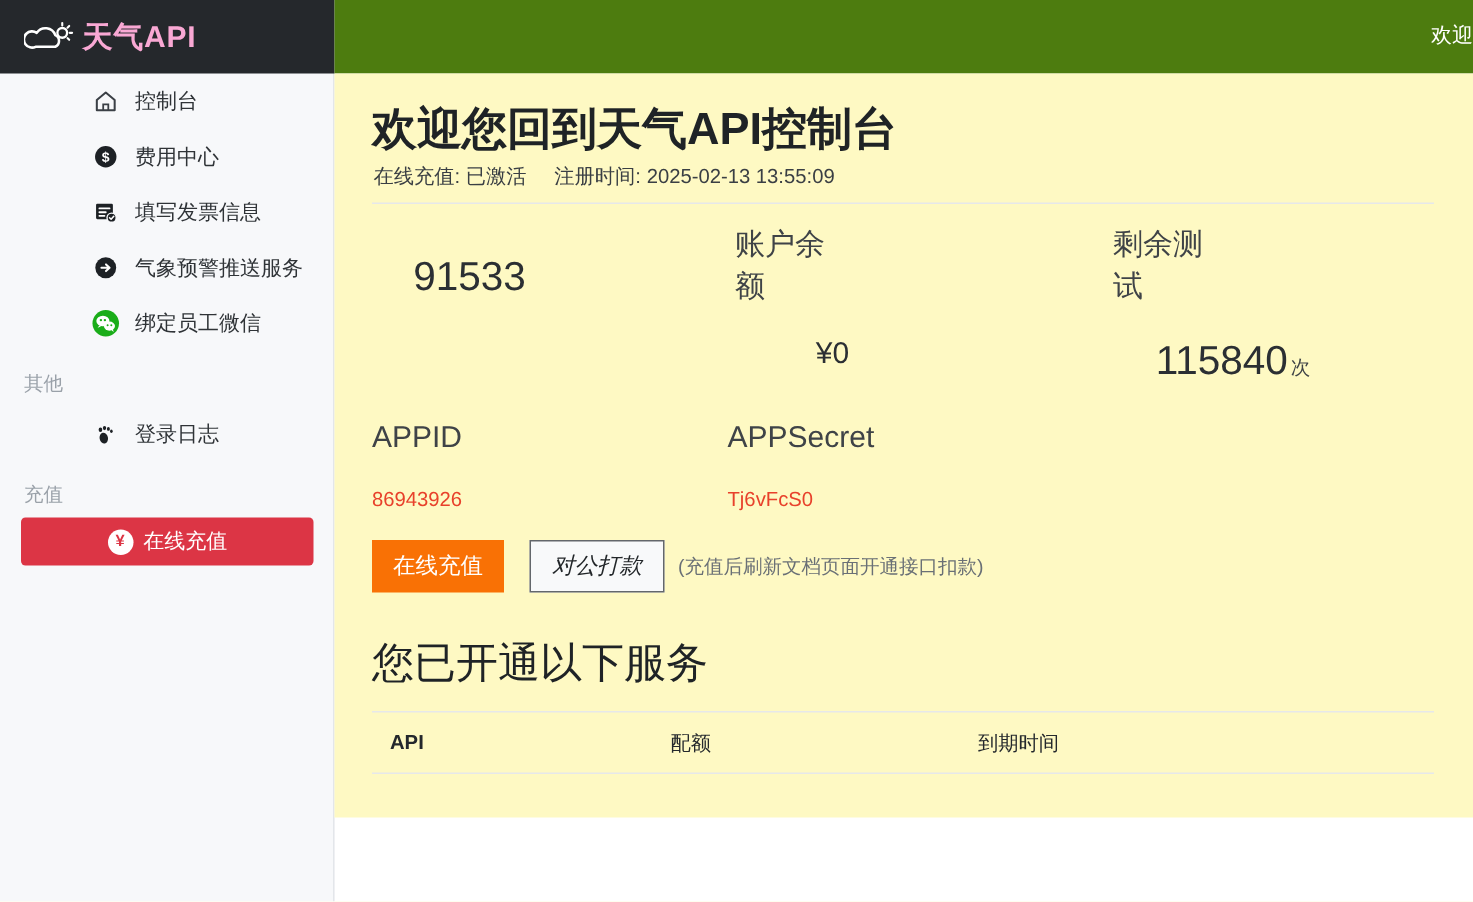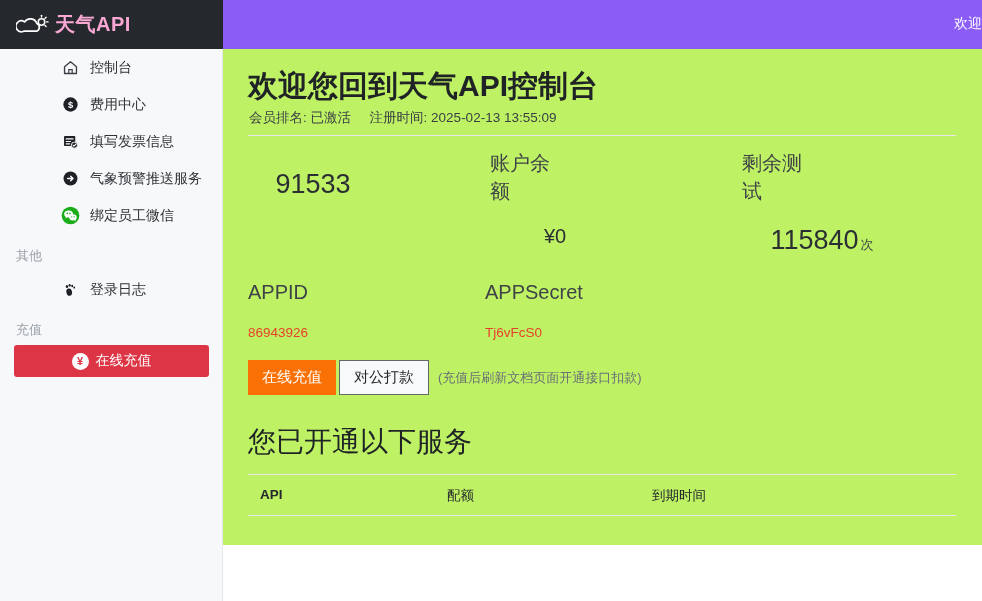--- a/index.html
+++ b/index.html
@@ -8,21 +8,21 @@
     font-family: "Liberation Sans", "DejaVu Sans", sans-serif;
     background: #ffffff;
     overflow: hidden;
   }
   #app { position: relative; width: 982px; height: 601px; }
 
   
   .topbar {
     position: absolute; left: 223px; top: 0;
     width: 759px; height: 49px;
-    background: #8b5cf6;
+    background: #4d7c0f;
   }
   .topbar-right {
     position: absolute; right: 0; top: 15px;
     color: #ffffff; font-size: 14px; white-space: nowrap;
   }
 
   
   .sidebar {
     position: absolute; left: 0; top: 0;
     width: 223px; height: 601px;
@@ -70,21 +70,21 @@
   }
   .yen-badge {
     width: 17px; height: 17px; border-radius: 50%;
     background: #ffffff; color: #dc3545;
     font-size: 11px; font-weight: bold;
     display: flex; align-items: center; justify-content: center;
     margin-right: 7px; flex: none;
   }
 
   
-  .main { position: absolute; left: 223px; top: 49px; width: 759px; height: 496px; background:#bef264; }
+  .main { position: absolute; left: 223px; top: 49px; width: 759px; height: 496px; background:#fef9c3; }
   .page-title {
     position: absolute; left: 25px; top: 17px;
     font-size: 30px; font-weight: bold; color: #1f2326;
     white-space: nowrap;
   }
   .meta {
     position: absolute; left: 26px; top: 60px;
     font-size: 13.5px; color: #3a3f44; white-space: nowrap;
   }
   .meta .gap { display:inline-block; width: 11px; }
@@ -127,21 +127,21 @@
     display: flex; align-items: center;
   }
   .btn {
     height: 35px; padding: 0 14px;
     display: flex; align-items: center; justify-content: center;
     font-size: 15px; cursor: pointer;
   }
   .btn-primary { background: #f97105; color: #ffffff; }
   .btn-secondary {
     background: #f8f9fa; color: #222629;
-    border: 1px solid #63676b; margin-left: 3px;
+    border: 1px solid #63676b; margin-left: 17px; font-style: italic;
   }
   .hint { font-size: 13px; color: #6a7076; margin-left: 9px; white-space: nowrap; }
 
   .section-title {
     position: absolute; left: 25px; top: 374px;
     font-size: 28px; font-weight: normal; color: #1f2326;
     white-space: nowrap;
   }
 
   .thead { position: absolute; left: 25px; top: 438px; width: 708px; height: 28px; }
@@ -267,21 +267,21 @@
 
   <div class="topbar">
     <div class="topbar-right">欢迎</div>
   </div>
 
   <div class="main">
 
     <div class="page-title">欢迎您回到天气API控制台</div>
 
     <div class="meta">
-      <span>会员排名:</span>
+      <span>在线充值:</span>
       <span>已激活</span>
       <span class="gap"></span>
       <span>注册时间:</span>
       <span>2025-02-13 13:55:09</span>
     </div>
 
     <div class="rule rule-1"></div>
 
     <div class="stats">
       <div class="stat stat-c1">

